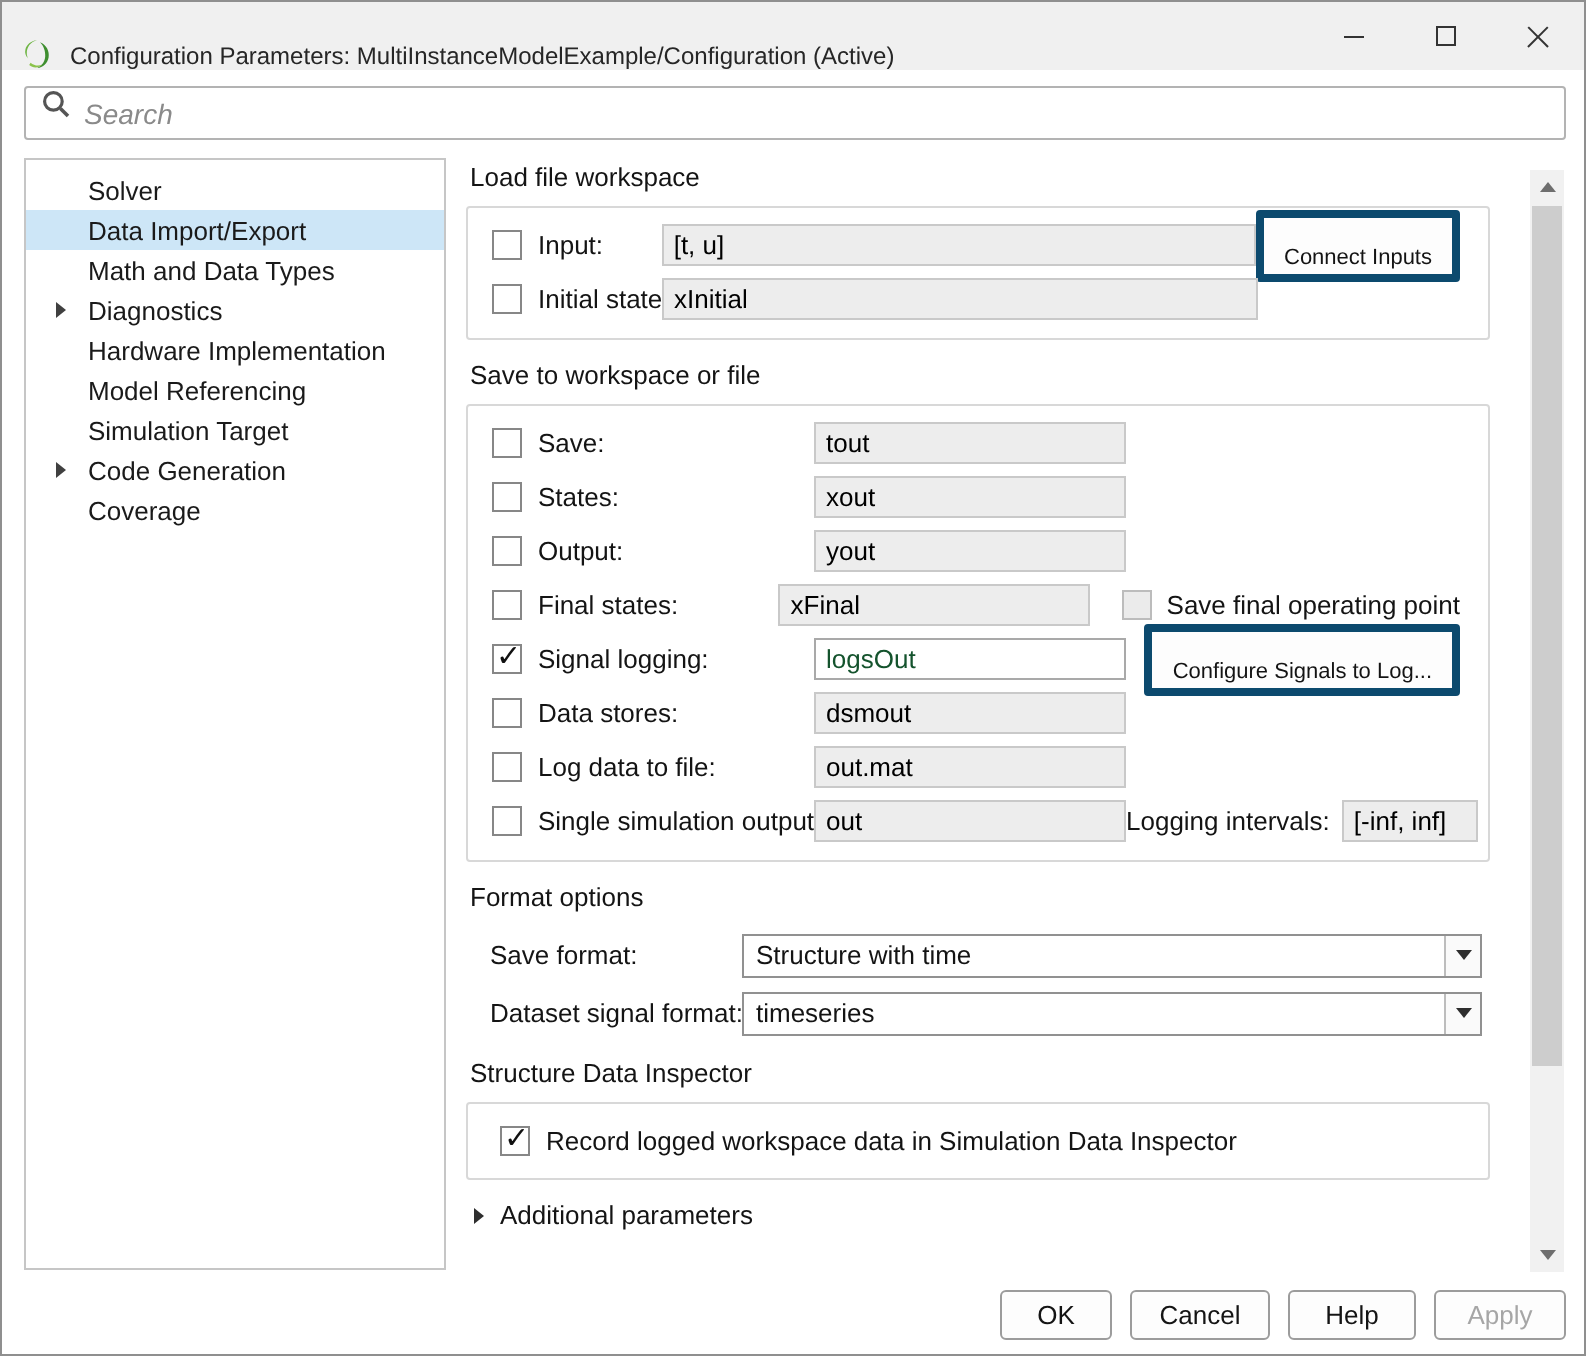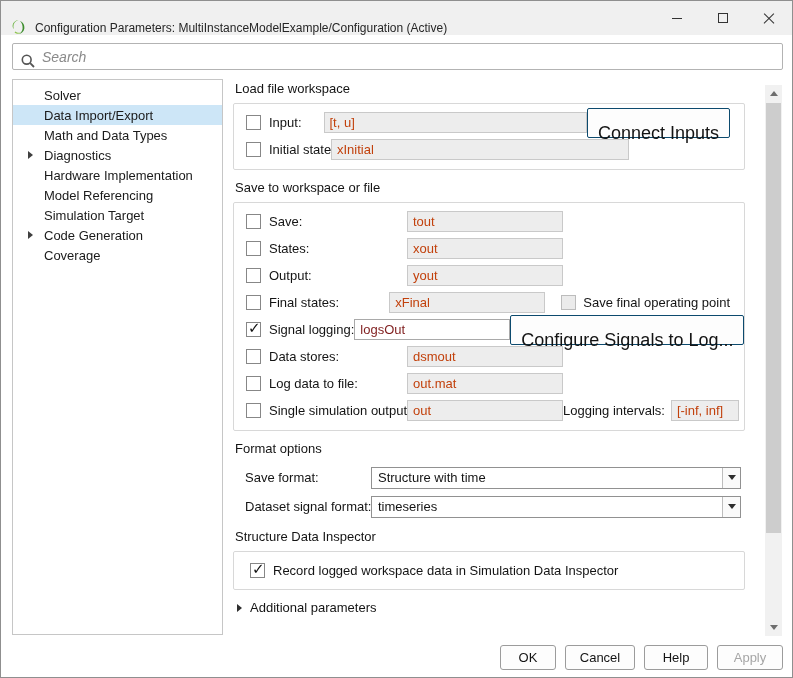--- a/index.html
+++ b/index.html
@@ -14,21 +14,21 @@
   .win-controls { margin-left:auto; display:flex; height:100%; }
   .win-btn { width:46px; height:100%; display:flex; align-items:center; justify-content:center; cursor:pointer; }
   .min-glyph { width:10px; height:1px; background:#333; }
   .max-glyph { width:10px; height:10px; border:1px solid #333; background:transparent; }
   .x-glyph { position:relative; width:14px; height:14px; }
   .x-glyph::before,.x-glyph::after { content:""; position:absolute; left:0; top:6.5px; width:14px; height:1.2px; background:#333; }
   .x-glyph::before { transform:rotate(45deg); }
   .x-glyph::after  { transform:rotate(-45deg); }
 
   
-  .searchbar { position:absolute; left:11px; top:42px; width:771px; height:27px; border:1px solid #b3b3b3; border-radius:2px; display:flex; align-items:flex-end; background:#fff; }
+  .searchbar { position:absolute; left:11px; top:42px; width:771px; height:27px; border:1px solid #b3b3b3; border-radius:2px; display:flex; align-items:flex-start; background:#fff; }
   .search-ic { margin:0 6px 0 7px; display:flex; }
   .searchbar input { flex:1; border:none; outline:none; height:100%; background:transparent; font-family:inherit; font-size:14px; font-style:italic; color:#333; }
   .searchbar input::placeholder { color:#8a8a8a; font-style:italic; }
 
   
   .sidebar { position:absolute; left:11px; top:78px; width:211px; height:556px; border:1px solid #c6c6c6; background:#fff; padding-top:5px; }
   .tree-item { position:relative; height:20px; display:flex; align-items:center; padding-left:31px; font-size:13px; color:#1a1a1a; cursor:default; white-space:nowrap; }
   .tree-item.selected { background:#cde6f7; }
   .tree-arrow { position:absolute; left:15px; width:0; height:0; border-top:4px solid transparent; border-bottom:4px solid transparent; border-left:5px solid #404040; }
 
@@ -36,24 +36,24 @@
   .main { position:absolute; left:232px; top:78px; width:530px; height:558px; overflow:hidden; font-size:13px; color:#141414; }
   .section-title { margin:8px 0 5px 2px; height:17px; white-space:nowrap; }
   .section-title.first { margin-top:2px; }
   .gbox { border:1px solid #d8d8d8; border-radius:2px; margin:0 18px 10px 0; padding:5px 0 6px 0; background:#fff; }
   .row { display:flex; align-items:center; height:27px; padding:0 14px 0 12px; }
   .cb { width:15px; height:15px; min-width:15px; border:1px solid #878787; background:#fff; position:relative; cursor:pointer; }
   .cb.checked::after { content:"✓"; position:absolute; left:1px; top:-4px; font-size:15px; font-weight:bold; color:#101010; }
   .cb.disabled { background:#ebebeb; border-color:#bcbcbc; cursor:default; }
   .lab { margin-left:8px; white-space:nowrap; }
   .w-load { width:62px; } .w-save { width:138px; }
-  .field { height:21px; border:1px solid #a9a9a9; font-size:13px; font-family:inherit; padding:0 5px; color:#7f1d1d; background:#fff; outline:none; }
-  .field.dis { background:#ededed; border-color:#c9c9c9; color:#c2410c; }
+  .field { height:21px; border:1px solid #a9a9a9; font-size:13px; font-family:inherit; padding:0 5px; color:#14532d; background:#fff; outline:none; }
+  .field.dis { background:#ededed; border-color:#c9c9c9; color:#000000; }
   .f-load { width:298px; } .f-save { width:156px; } .f-small { width:68px; }
-  .btn { margin-left:auto; height:23px; background:#fdfdfd; border:1px solid #0c4a6e; border-radius:2px; font-size:18px; font-family:inherit; padding:14px 10px; color:#141414; cursor:pointer; white-space:nowrap; }
+  .btn { margin-left:auto; height:23px; background:#fdfdfd; border:4px solid #0c4a6e; border-radius:2px; font-size:11px; font-family:inherit; padding:14px 10px; color:#141414; cursor:pointer; white-space:nowrap; }
   .extra { display:flex; align-items:center; margin-left:16px; }
   .extra .lab2 { margin-left:7px; white-space:nowrap; }
   .extra-right { display:flex; align-items:center; margin-left:auto; gap:6px; white-space:nowrap; }
 
   .format-row { display:flex; align-items:center; height:29px; padding-left:12px; }
   .f-label { width:126px; white-space:nowrap; }
   .combo { width:370px; height:22px; border:1px solid #919191; display:flex; align-items:center; background:#fff; cursor:pointer; }
   .combo-text { flex:1; padding-left:6px; white-space:nowrap; }
   .combo-btn { width:18px; height:100%; border-left:1px solid #bdbdbd; background:#fafafa; display:flex; align-items:center; justify-content:center; }
   .tri-down { width:0; height:0; border-left:4px solid transparent; border-right:4px solid transparent; border-top:5px solid #2e2e2e; }

